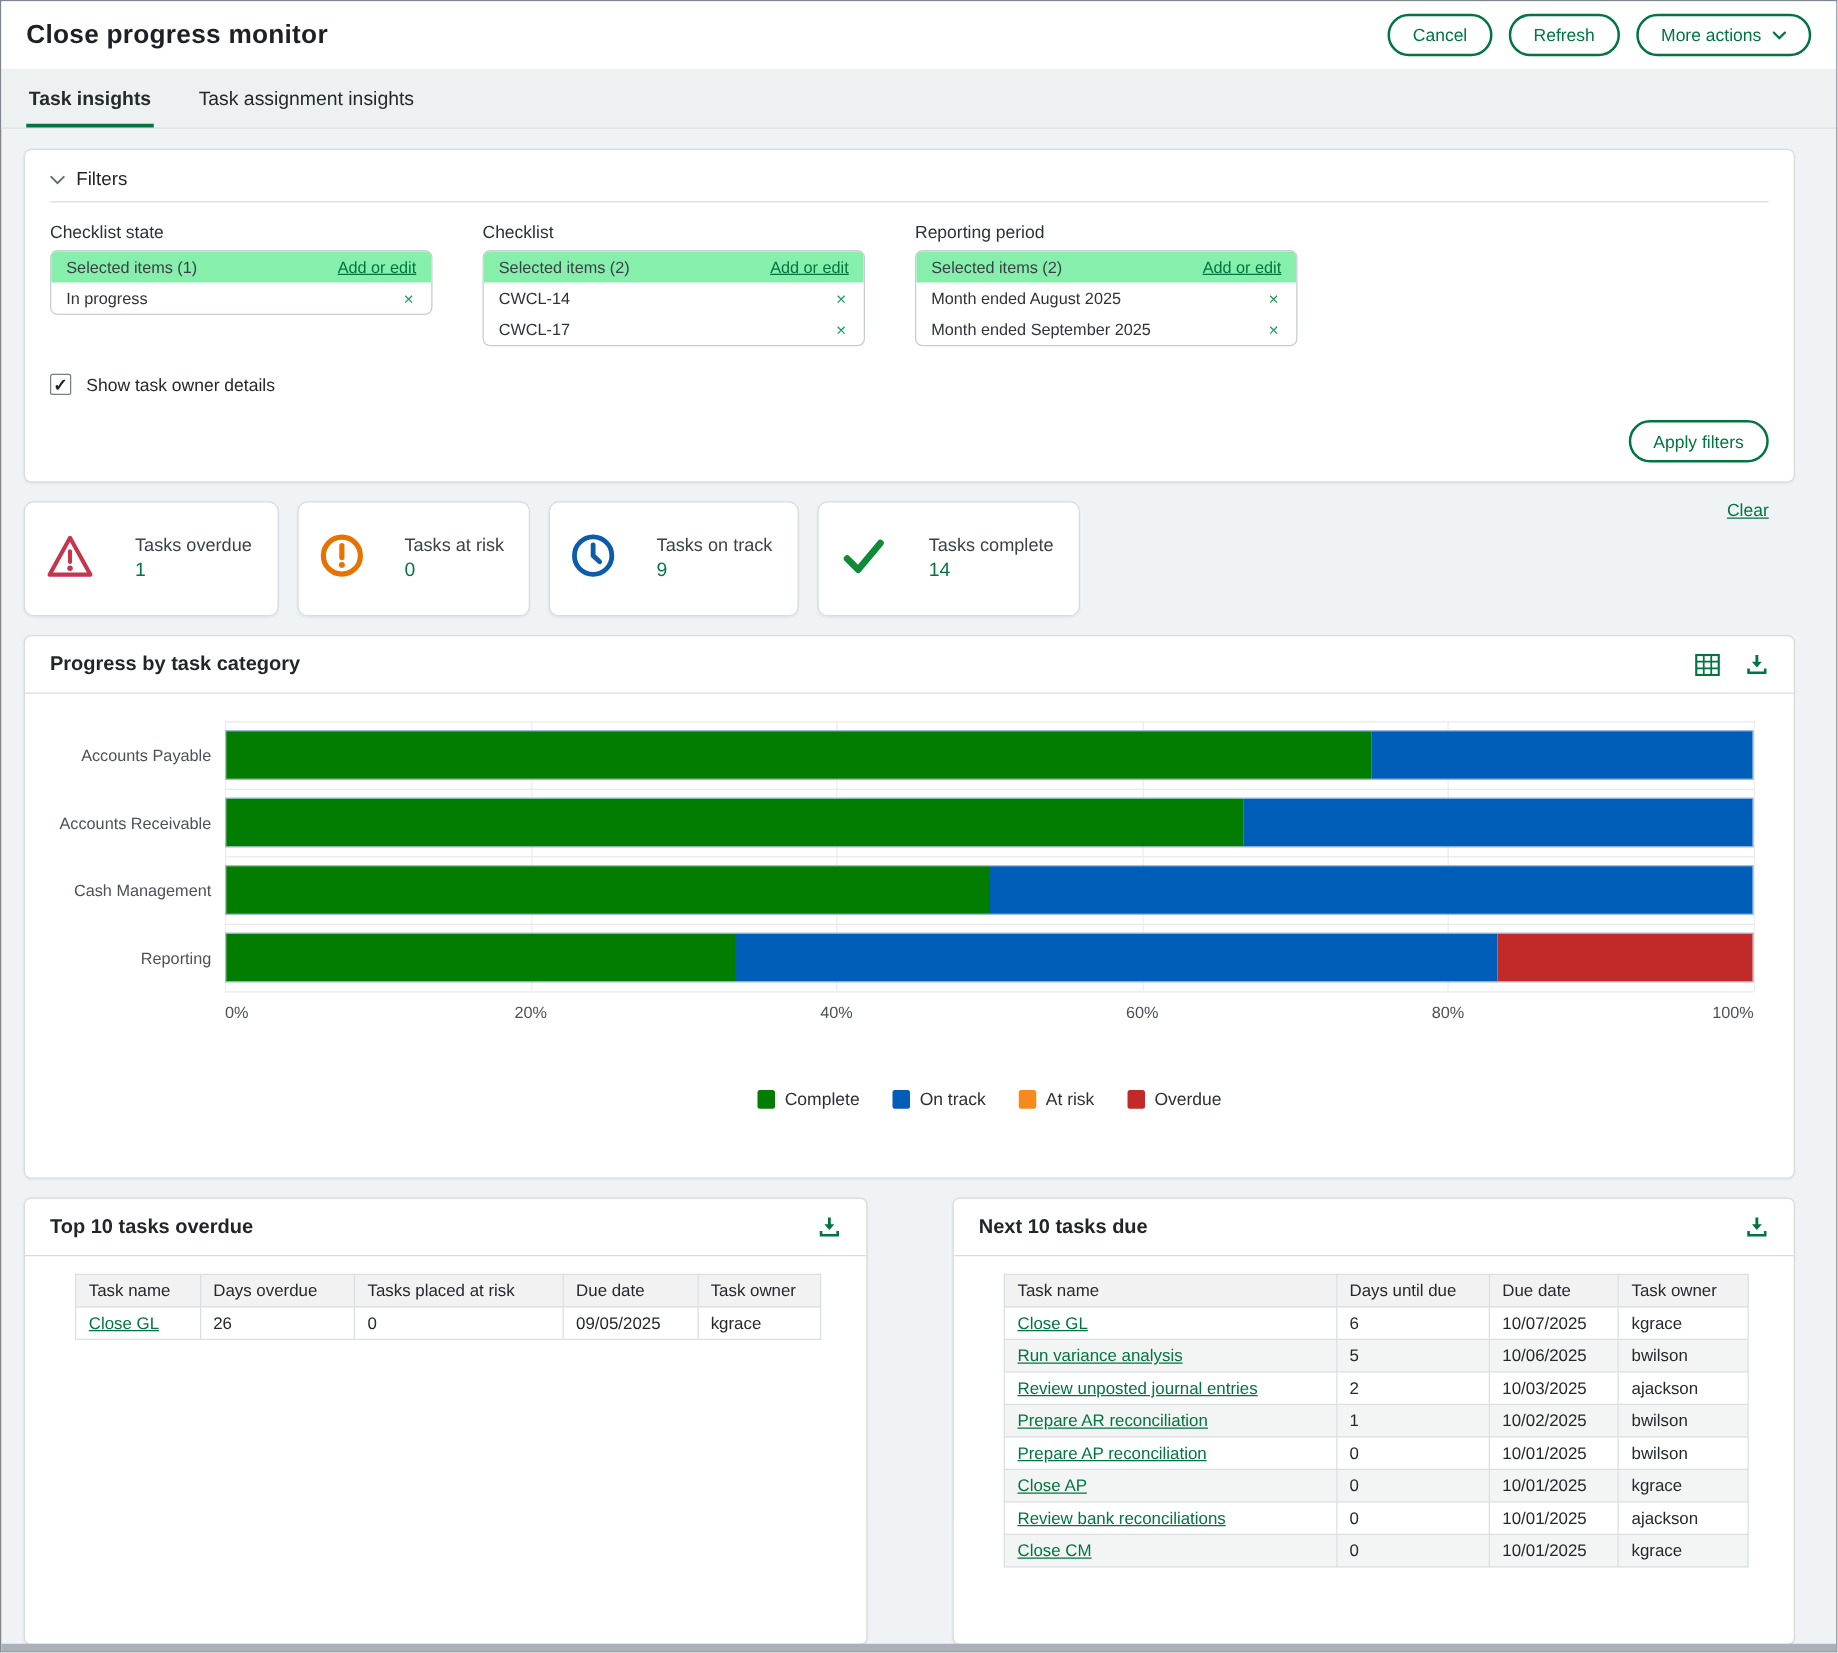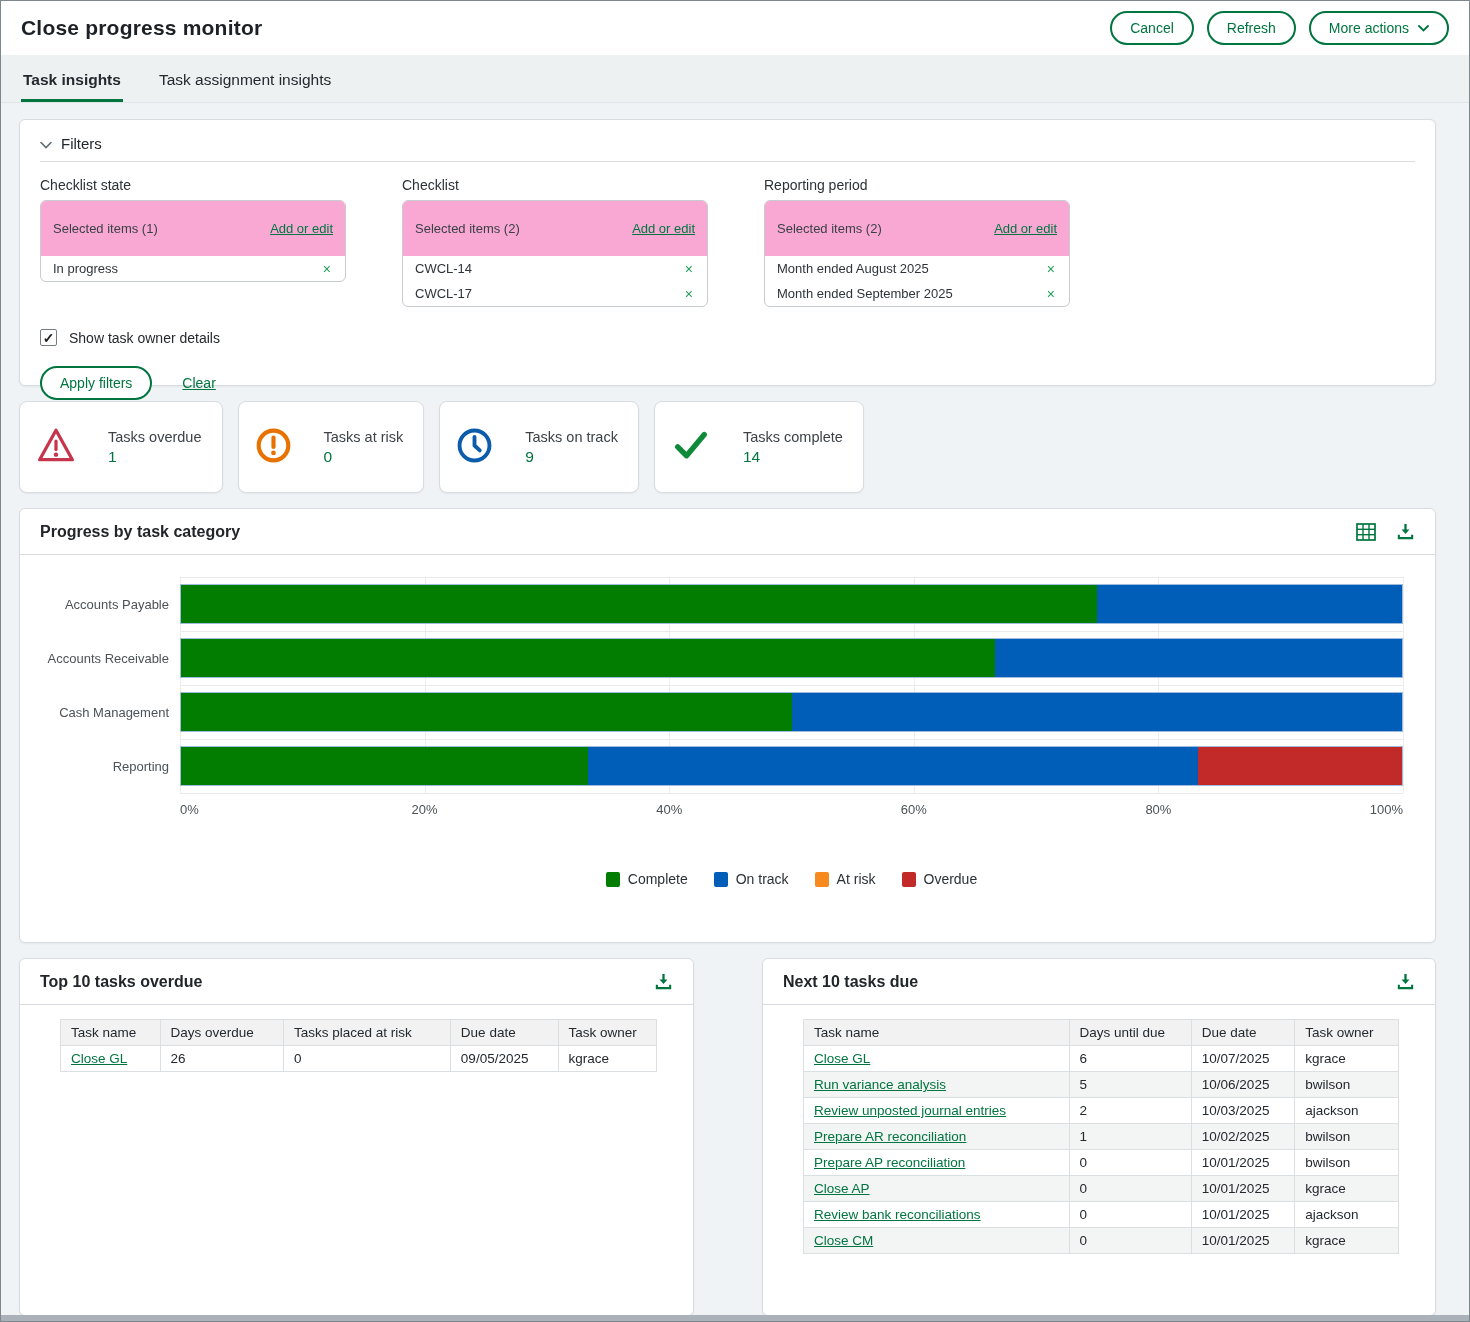--- a/index.html
+++ b/index.html
@@ -27,35 +27,35 @@
   main { padding: 16px 33px 0 18px; }
   .panel { background: #fff; border: 1px solid #d8dce0; border-radius: 6px;
            box-shadow: 0 1px 2px rgba(0,0,0,.05); }
 
   
   .filters-panel { padding: 12px 20px 18px 20px; height: 267px; }
   .filters-head { display: flex; align-items: center; gap: 9px; font-size: 15px;
                   color: #22262a; cursor: pointer; height: 22px; }
   .filters-hr { border: none; border-top: 1px solid #d8dce0; margin-top: 7px; }
   .filter-groups { display: flex; margin-top: 15px; }
-  .filter-group { width: 306px; margin-right: 56px; }
+  .filter-group { width: 306px; margin-right: 40px; }
   .filter-group-label { font-size: 14px; color: #2c3136; margin-bottom: 7px; }
   .filter-box { border: 1px solid #c7ccd0; border-radius: 6px; overflow: hidden; background: #fff; }
-  .filter-box-head { background: #f9a8d4; display: flex; justify-content: space-between;
-                     align-items: center; padding: 20px 12px; font-size: 13px; color: #3a4046; }
+  .filter-box-head { background: #86efac; display: flex; justify-content: space-between;
+                     align-items: center; padding: 5px 12px; font-size: 13px; color: #3a4046; }
   .glink { color: #00753f; text-decoration: underline; font-size: 13px; cursor: pointer; }
   .filter-item { display: flex; justify-content: space-between; align-items: center;
                  padding: 5px 12px; font-size: 13px; color: #2f343a; }
   .x-btn { color: #1f9d57; font-size: 14px; cursor: pointer; line-height: 12px; padding: 0 2px; }
   .cb-row { display: flex; align-items: center; gap: 12px; margin-top: 22px;
             font-size: 14px; color: #24292e; cursor: pointer; width: fit-content; }
   .checkbox { width: 17px; height: 17px; border: 1px solid #767d84; border-radius: 2px;
               background: #fff; display: inline-flex; align-items: center; justify-content: center;
               font-size: 14px; font-weight: bold; color: #222; }
-  .filter-actions { display: flex; align-items: center; gap: 30px; margin-top: 20px; }
+  .filter-actions { display: flex; align-items: flex-end; gap: 30px; margin-top: 20px; flex-direction: column; }
   .filter-actions .glink { font-size: 14px; }
 
   
   .kpi-row { display: flex; gap: 15px; margin-top: 15px; }
   .kpi-card { background: #fff; border: 1px solid #d8dce0; border-radius: 8px; height: 92px;
               display: flex; align-items: center; padding: 0 20px 0 16px; gap: 32px;
               box-shadow: 0 1px 2px rgba(0,0,0,.05); }
   .kpi-text { display: flex; flex-direction: column; gap: 3px; }
   .kpi-label { font-size: 14.5px; color: #3c4248; white-space: nowrap; }
   .kpi-value { font-size: 15.5px; color: #00753f; }

